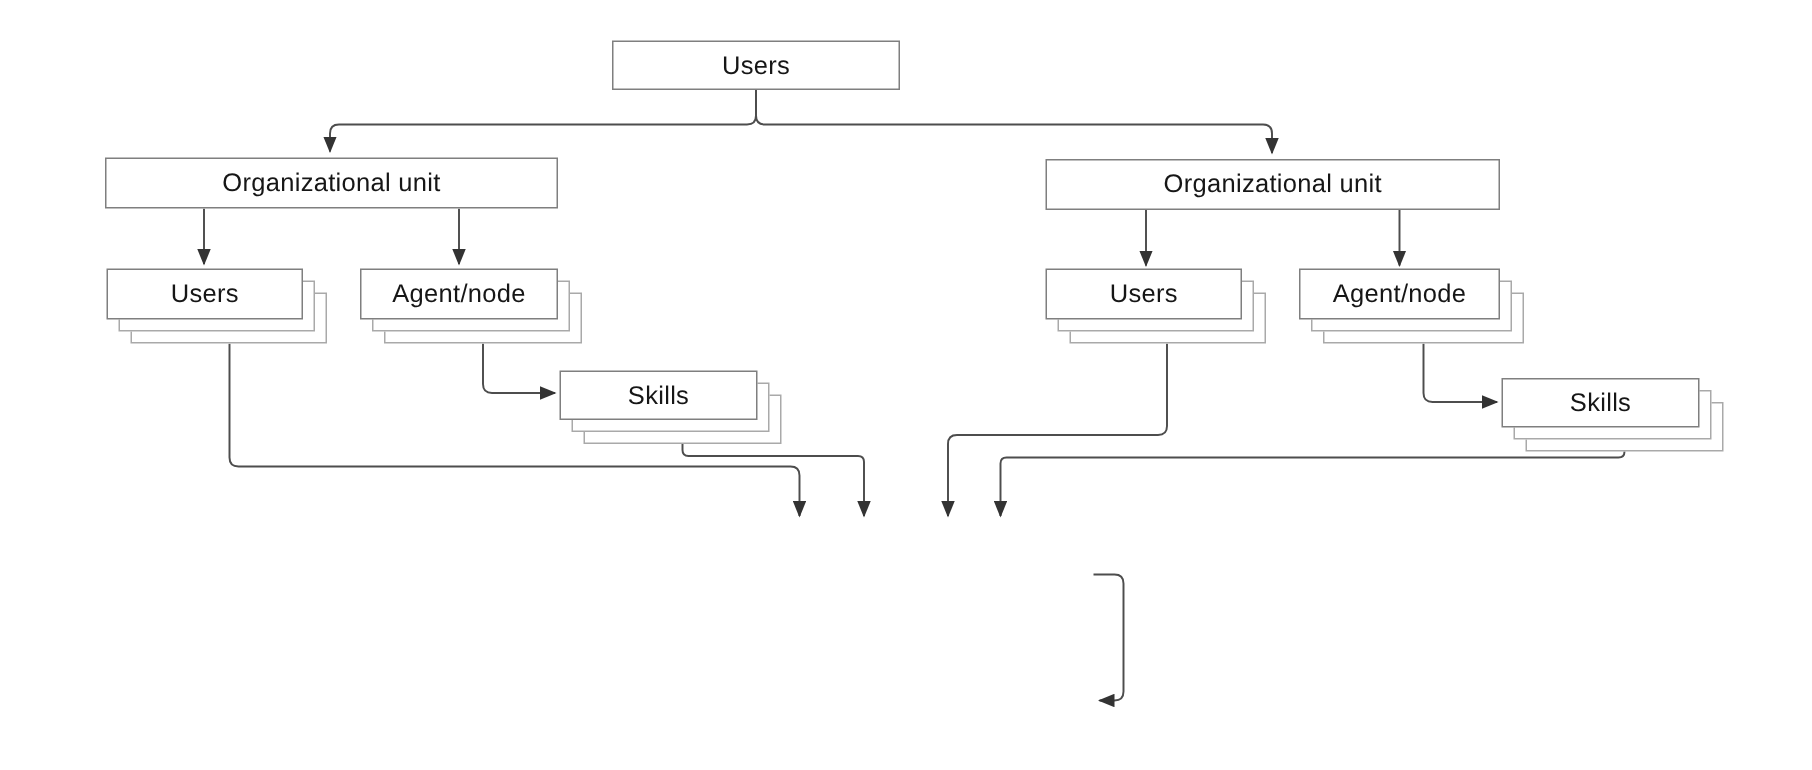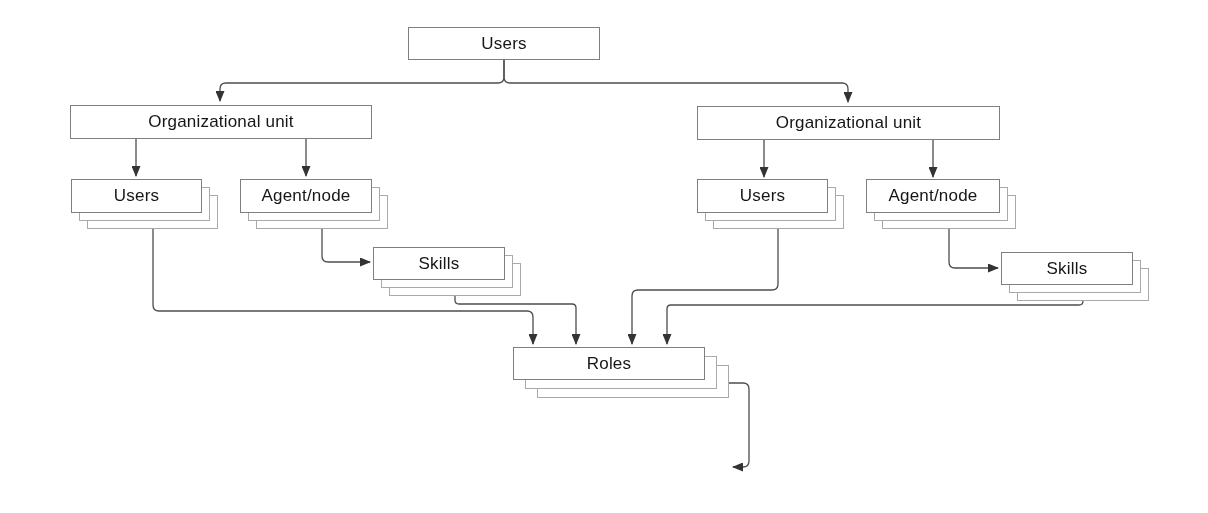--- a/index.html
+++ b/index.html
@@ -110,22 +110,15 @@
   </div>
 
   <div class="node" style="left:1001px;top:252px;width:132px;height:33px">
     <div class="shadow s2"></div>
     <div class="shadow s1"></div>
     <div class="face">
         <span>Skills</span>
       </div>
   </div>
 
-  <div class="node stack-lg" style="left:513px;top:347px;width:192px;height:33px">
-    <div class="shadow s2"></div>
-    <div class="shadow s1"></div>
-    <div class="face">
-        <span>Roles</span>
-      </div>
-  </div>
 
 
 </div>
 
 </body></html>

